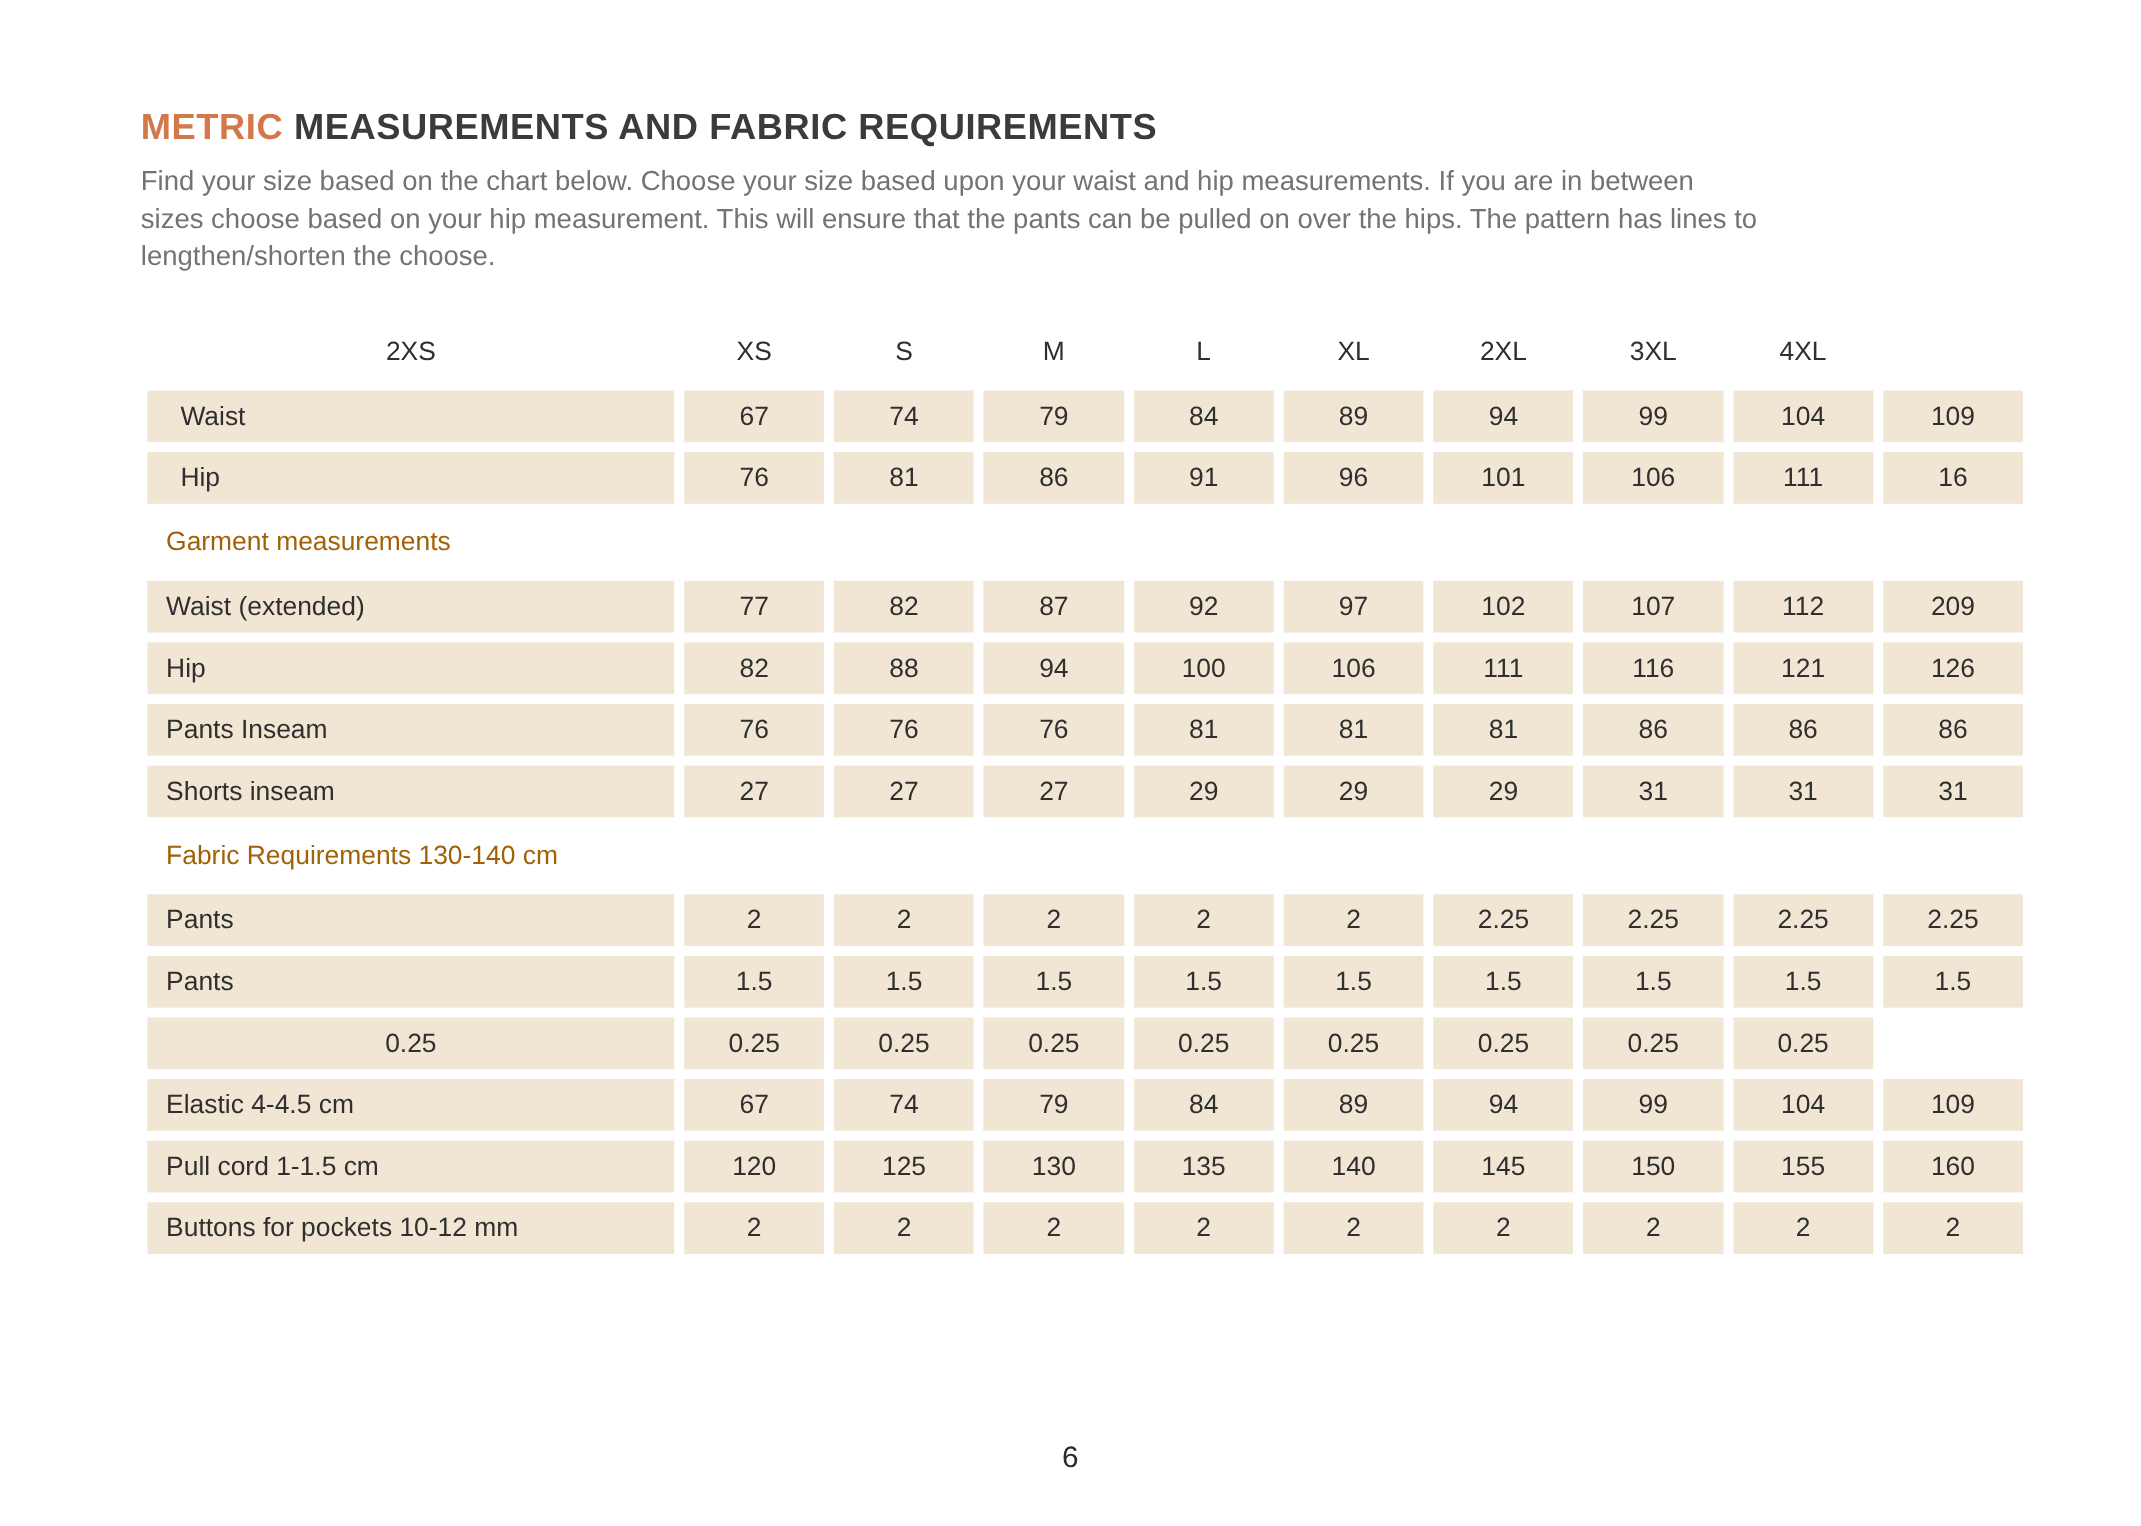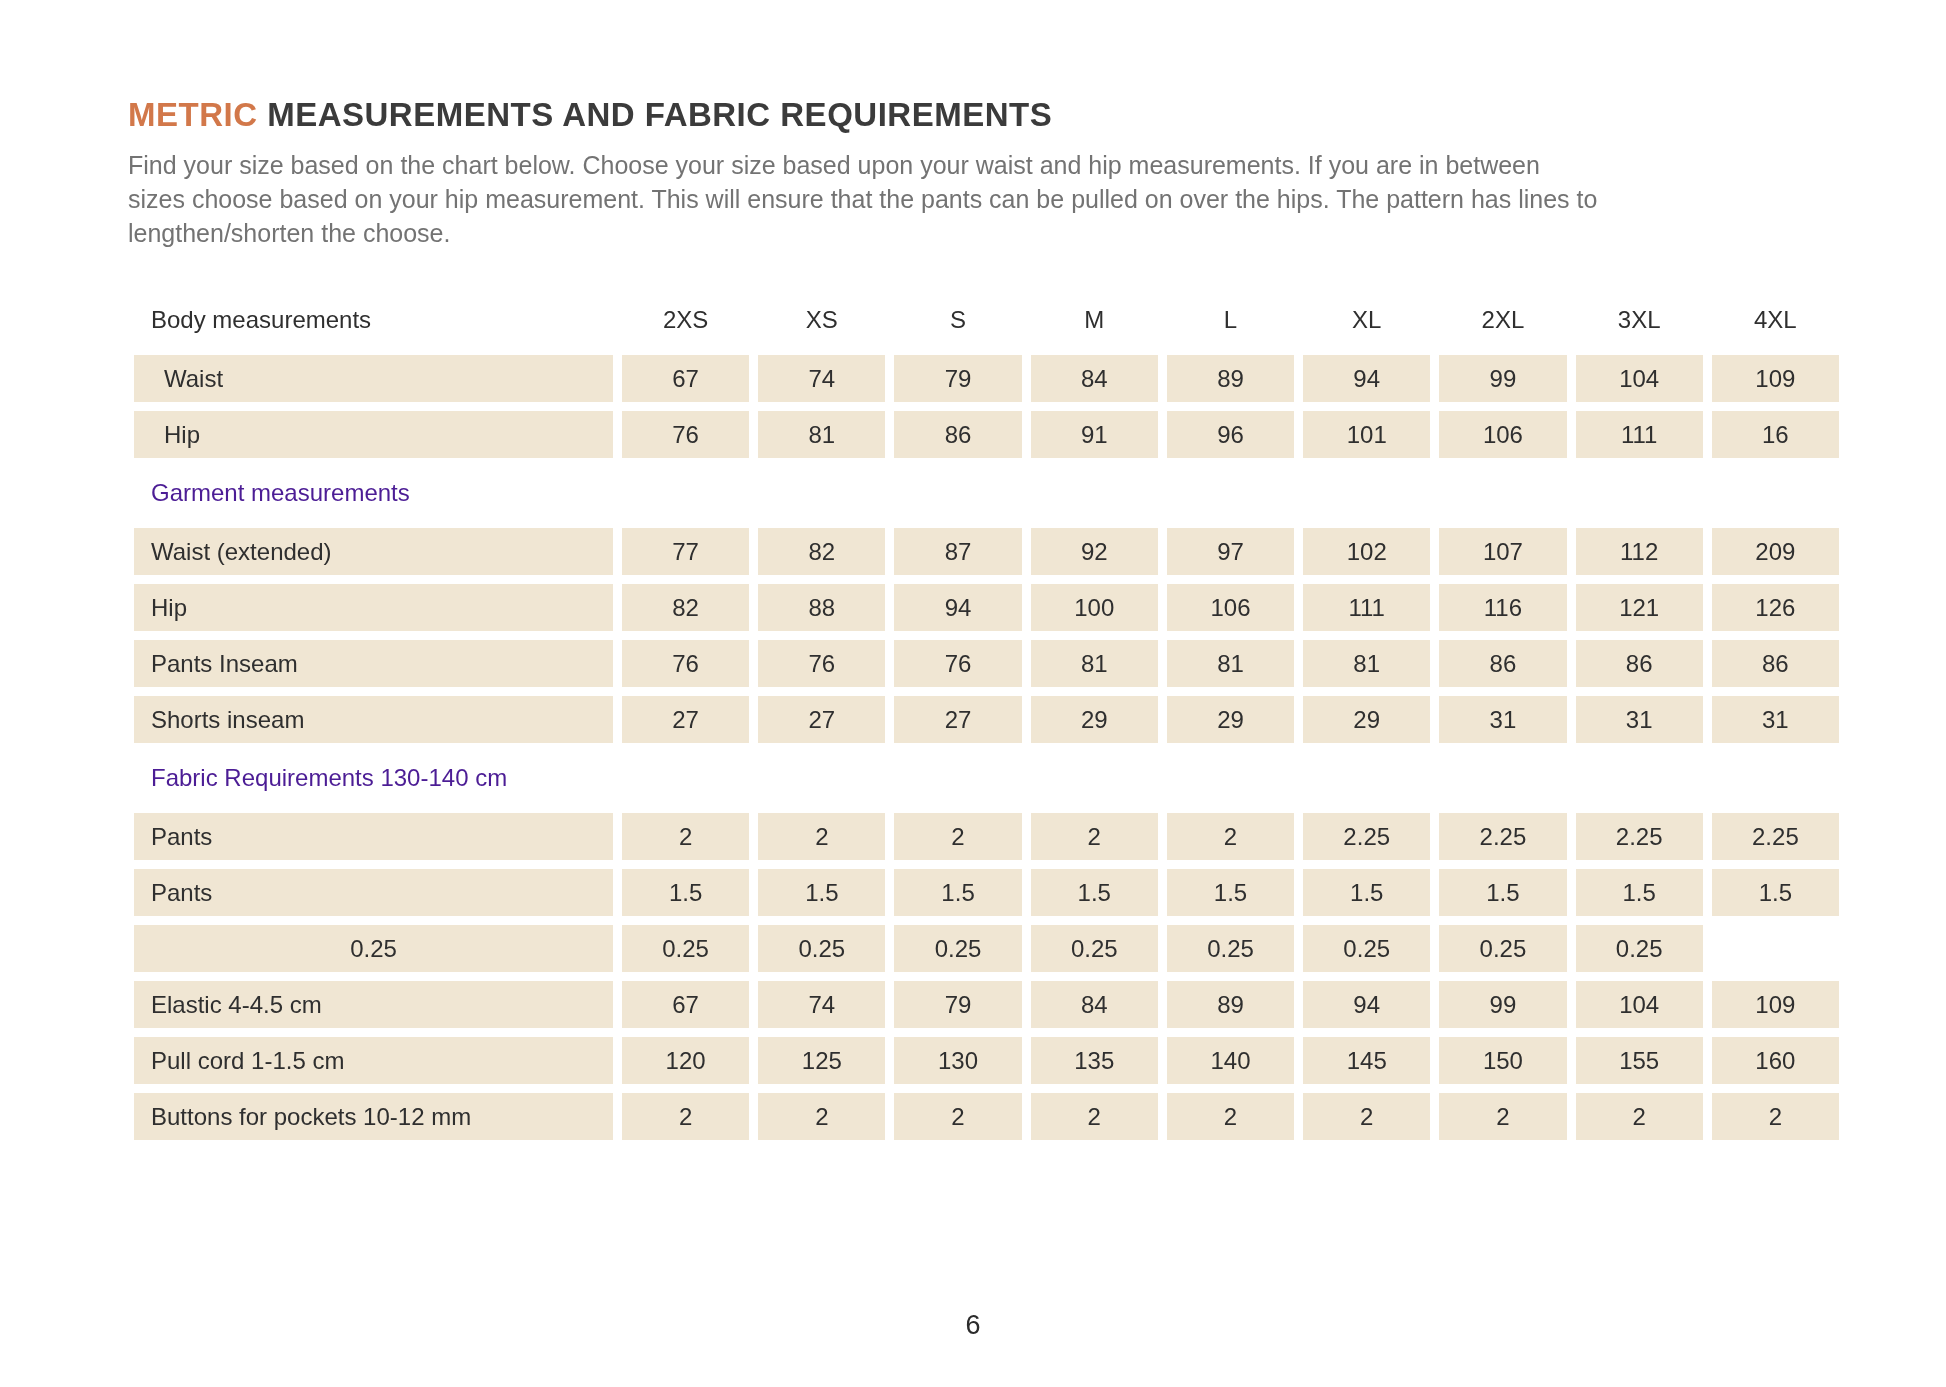--- a/index.html
+++ b/index.html
@@ -85,21 +85,21 @@
   }
   .header-label {
     padding-left: 17px;
   }
   .size-header-cell, .value-cell {
     justify-content: center;
     text-align: center;
   }
   .section-label {
     font-size: 24px;
-    color: #4c1d95;
+    color: #a16207;
     padding-left: 17px;
   }
   .page-number {
     position: absolute;
     left: 0;
     top: 1310px;
     width: 100%;
     text-align: center;
     font-size: 27px;
     color: #2b2b2b;
@@ -114,21 +114,20 @@
     <h1 class="title"><span class="accent">METRIC</span><span> MEASUREMENTS AND FABRIC REQUIREMENTS</span></h1>
 
     <div class="intro">
       <div class="line">Find your size based on the chart below. Choose your size based upon your waist and hip measurements. If you are in between</div>
       <div class="line">sizes choose based on your hip measurement. This will ensure that the pants can be pulled on over the hips. The pattern has lines to</div>
       <div class="line">lengthen/shorten the choose.</div>
     </div>
 
     <div class="chart">
       <div class="row header-row">
-        <div class="cell header-label">Body measurements</div>
 
   <div class="cell size-header-cell">2XS</div>
 
   <div class="cell size-header-cell">XS</div>
 
   <div class="cell size-header-cell">S</div>
 
   <div class="cell size-header-cell">M</div>
 
   <div class="cell size-header-cell">L</div>

